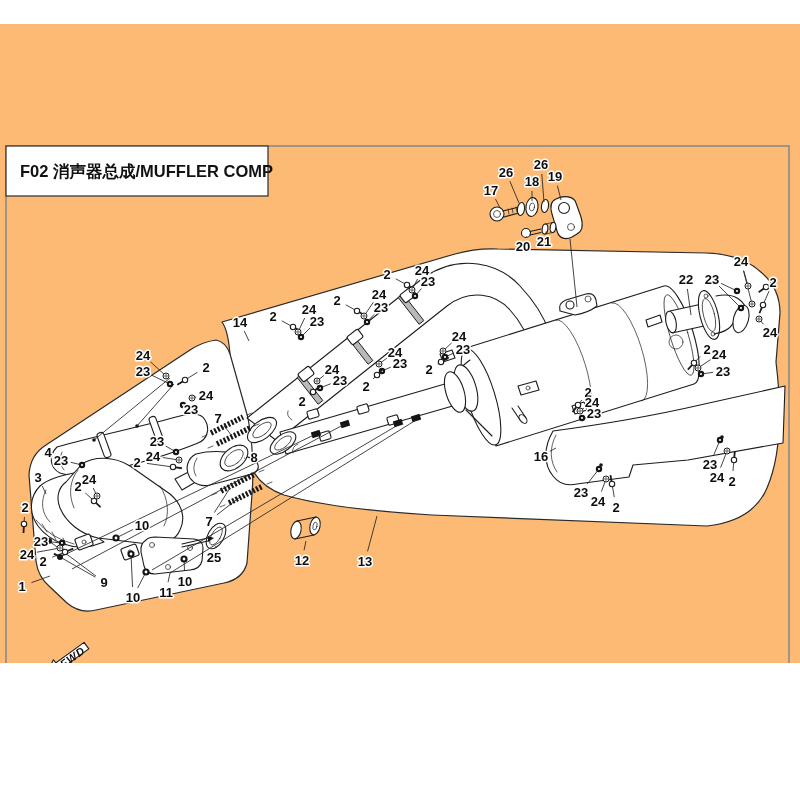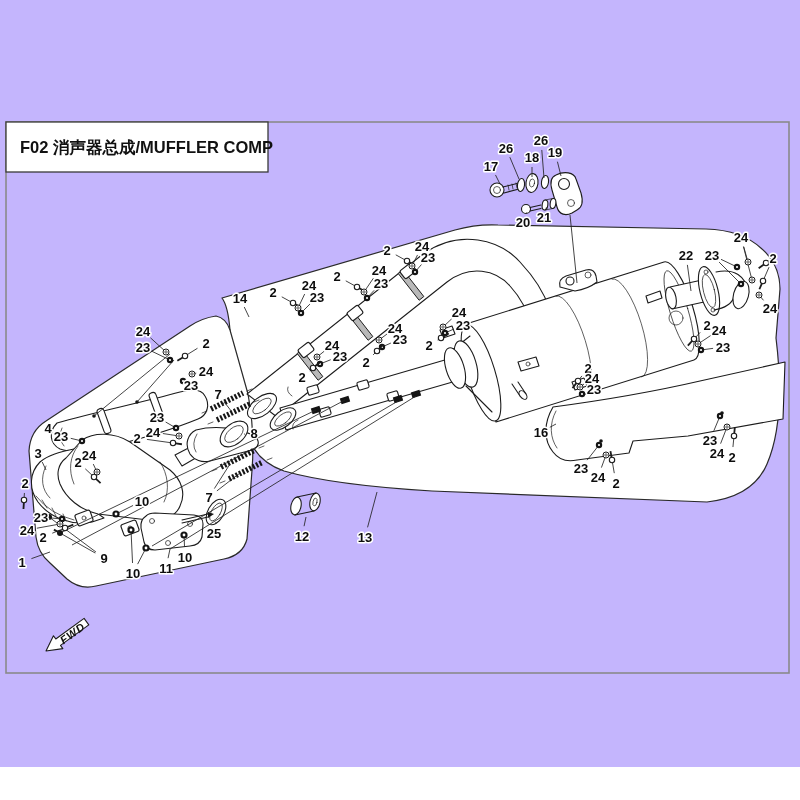--- a/index.html
+++ b/index.html
@@ -1,16 +1,16 @@
 <!DOCTYPE html>
 <html><head>
 <meta charset="utf-8">
 <style>
   html,body{margin:0;padding:0;background:#fff;}
-  .page{width:800px;height:767px;position:relative;background:#c4b5fd;overflow:hidden;}
+  .page{width:800px;height:639px;position:relative;background:#fdba74;overflow:hidden;margin-top:24px;}
   svg{display:block;}
   .part{fill:#fff;stroke:#1c1c1c;stroke-width:1.1;stroke-linejoin:round;}
   .ln{fill:none;stroke:#1c1c1c;stroke-width:1.1;stroke-linecap:round;}
   .thin{stroke-width:.7;}
   .blob{fill:#fff;stroke:#2a2a2a;stroke-width:1.2;stroke-linejoin:round;}
   .dark{fill:#141414;stroke:none;}
   .band{fill:#b9b9b9;stroke:#1c1c1c;stroke-width:.9;}
   .spring{fill:none;stroke:#161616;stroke-width:5.5;stroke-dasharray:2.1 1.7;}
   .leader{stroke:#242424;stroke-width:.85;fill:none;}
   .callout{font:bold 13px "Liberation Sans",sans-serif;fill:#0d0d0d;text-anchor:middle;

